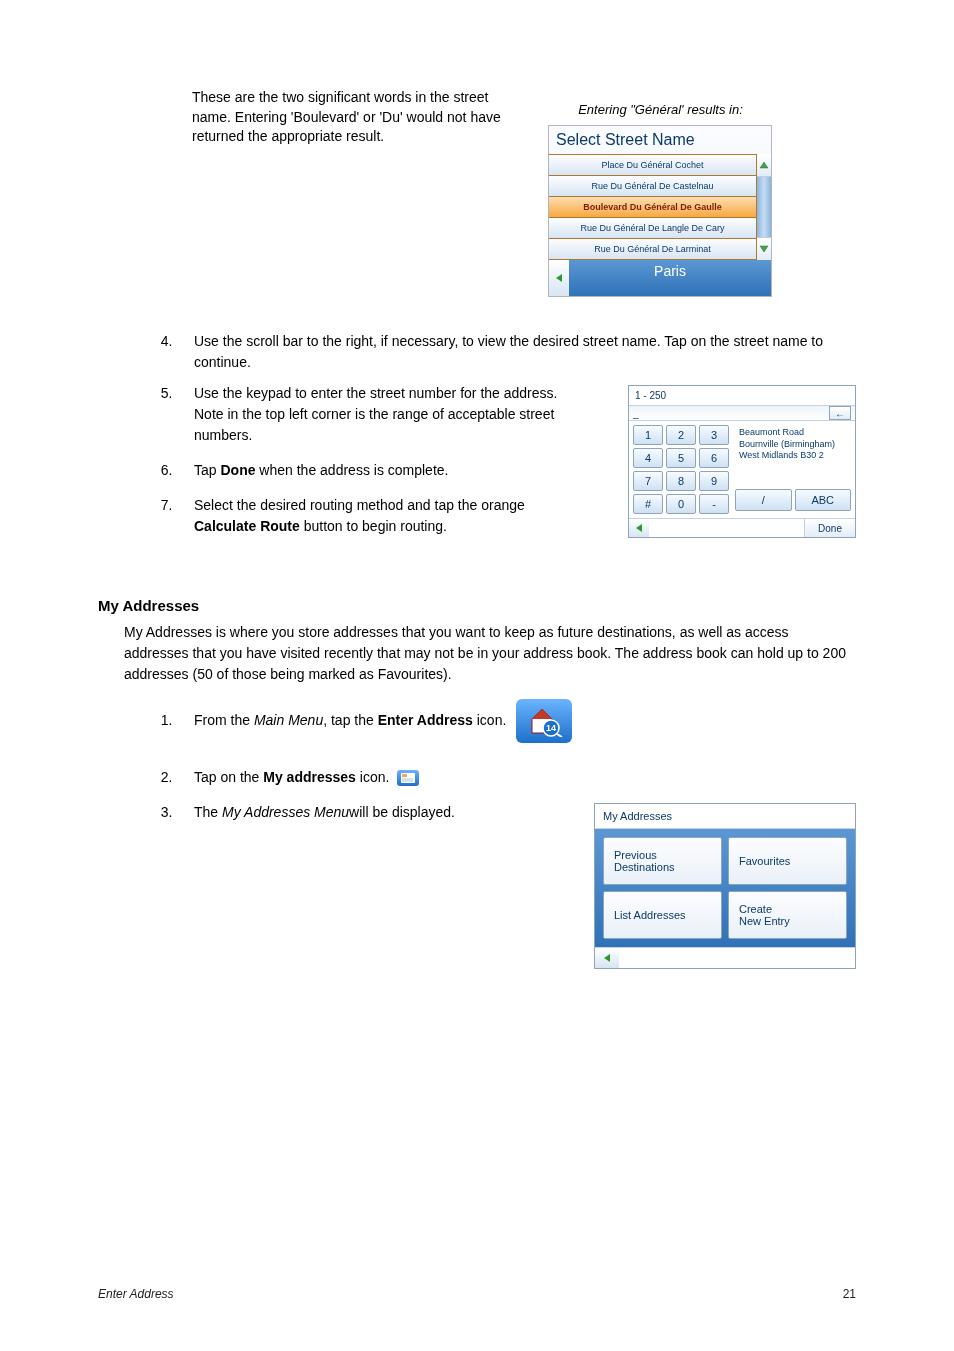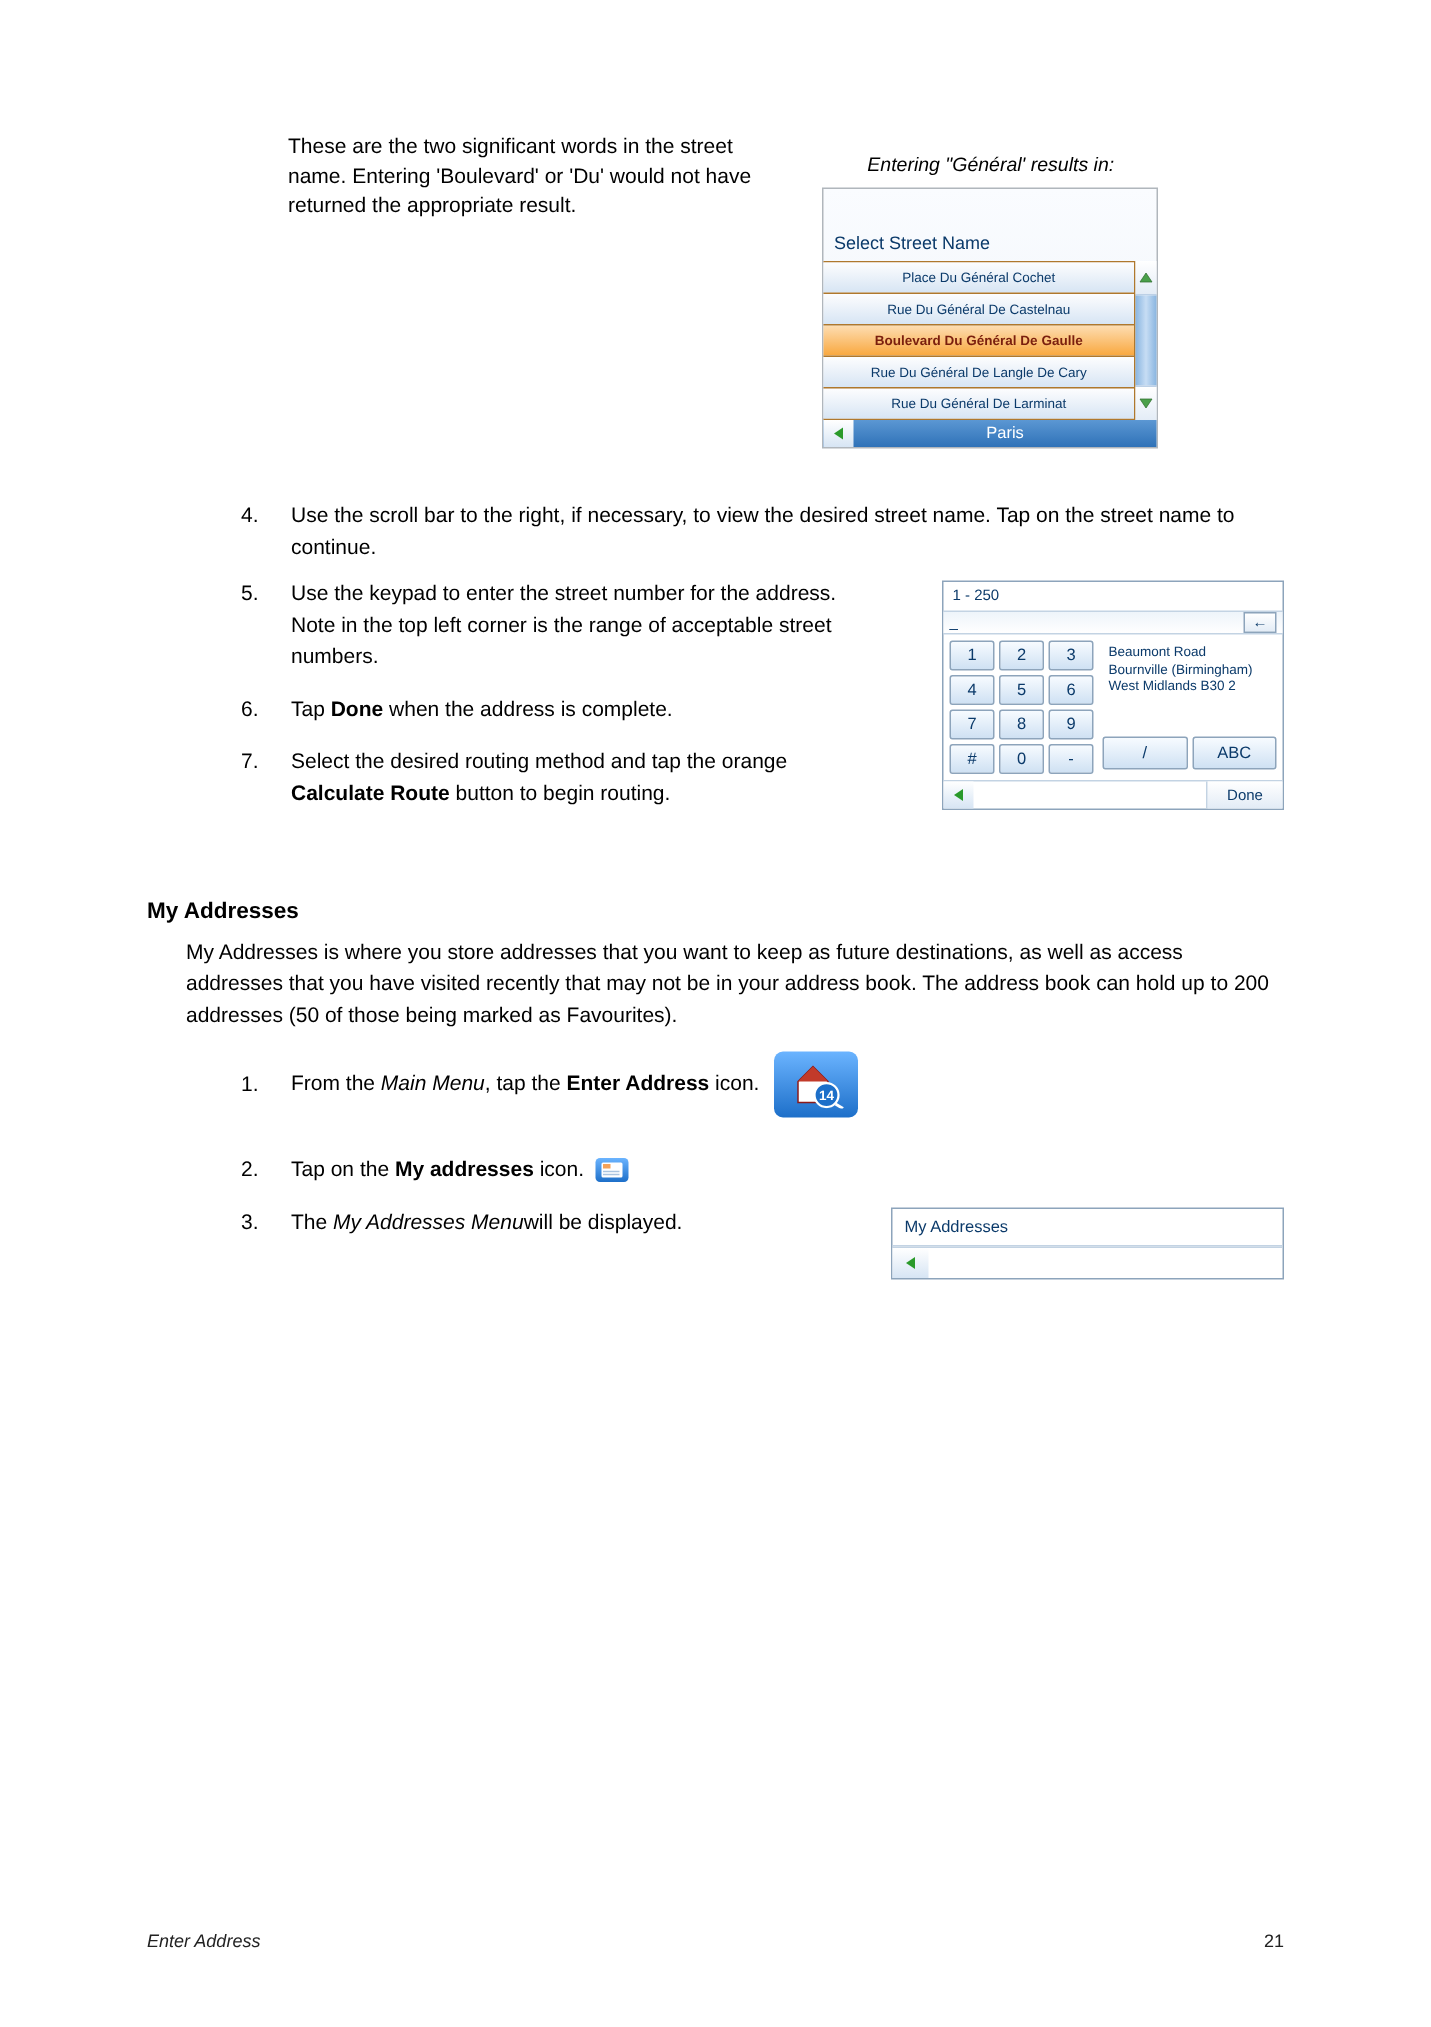--- a/index.html
+++ b/index.html
@@ -47,22 +47,21 @@
   .street-device {
     width: 222px;
     border: 1px solid #b0b6bc;
     font-size: 9px;
     color: #0b3a6a;
     background: linear-gradient(#fafcff,#eef3f9);
   }
   .street-header {
     padding: 5px 7px;
     color: #0b3a6a;
-    font-size: 12px;
-    margin-top: 24px;
+    font-size: 16px;
   }
   .street-list-area {
     display: flex;
   }
   .street-items {
     flex: 1;
     border-top: 1px solid #af782d;
     border-bottom: 1px solid #af782d;
   }
   .street-items .srow {
@@ -94,22 +93,22 @@
     border-bottom: 1px solid #bcd0e6;
   }
   .scroll-track {
     flex: 1;
     background: linear-gradient(90deg,#89b5e0,#c7ddf4,#89b5e0);
   }
   .street-footer {
     display: flex;
     background: linear-gradient(#5b97d3,#2f72b8);
     color: #fff;
-    font-size: 11px;
-    height: 18px;
+    font-size: 14px;
+    height: 36px;
     align-items: stretch;
   }
   .street-footer .back {
     width: 20px;
     display: flex;
     align-items: center;
     justify-content: center;
     background: linear-gradient(#fff,#d7e5f4);
     cursor: pointer;
   }
@@ -461,20 +460,28 @@
           </span>
         </li>
         <li>
           <span>The </span><span class="ital">My Addresses Menu</span><span>will be displayed.</span>
         </li>
       </ol>
     </div>
     <div style="flex:0 0 auto; padding-top:100px;">
       <div class="myaddr-device">
         <div class="myaddr-header">My Addresses</div>
+        <div class="myaddr-grid" id="myaddr-grid">
+            <div class="myaddr-btn">Previous
+Destinations</div>
+            <div class="myaddr-btn">Favourites</div>
+            <div class="myaddr-btn">List Addresses</div>
+            <div class="myaddr-btn">Create
+New Entry</div>
+          </div>
         <div class="myaddr-footer">
           <div class="back">
             <svg class="tri" viewBox="0 0 10 10">
                 <polygon points="8,1 8,9 2,5" fill="#2a9a2a"></polygon>
               </svg>
           </div>
         </div>
       </div>
     </div>
   </div>

